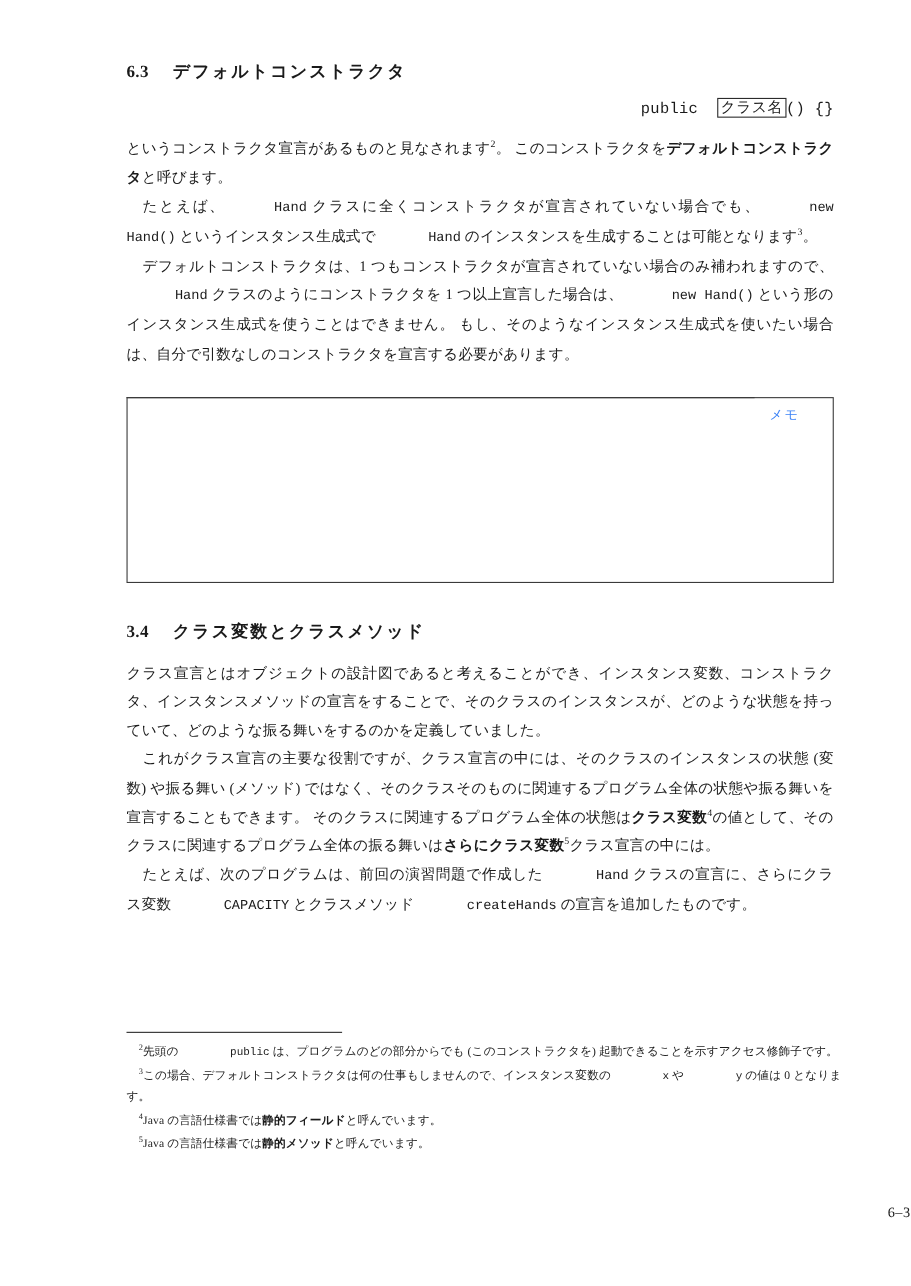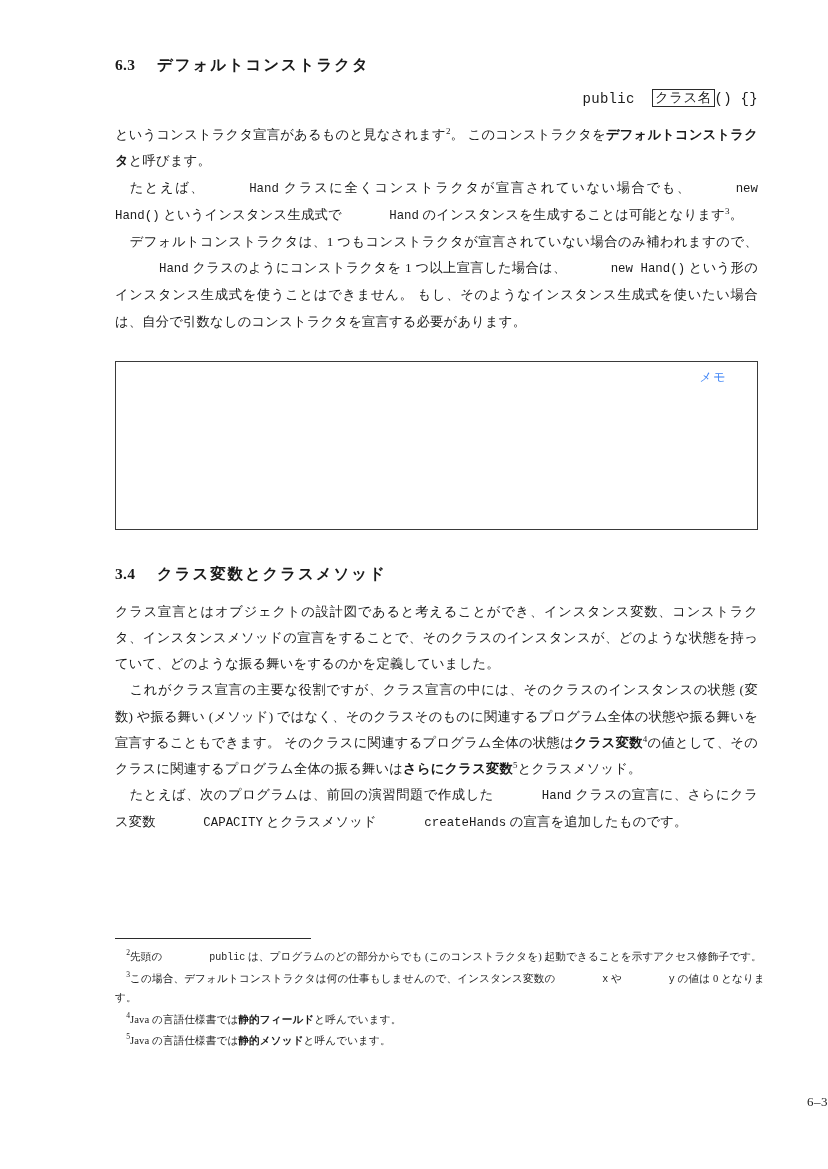--- a/index.html
+++ b/index.html
@@ -185,21 +185,21 @@
       <div class="memo-label">メモ</div>
       <div class="memo-body"></div>
     </div>
 
     <h2 class="heading h64" style="margin-top:34px;">
       <span class="num">3.4</span><span class="htext">クラス変数とクラスメソッド</span>
     </h2>
 
     <p class="body"><span>クラス宣言とはオブジェクトの設計図であると考えることができ、インスタンス変数、コンストラクタ、インスタンスメソッドの宣言をすることで、そのクラスのインスタンスが、どのような状態を持っていて、どのような振る舞いをするのかを定義していました。</span></p>
 
-    <p class="body indent"><span>これがクラス宣言の主要な役割ですが、クラス宣言の中には、そのクラスのインスタンスの状態 (変数) や振る舞い (メソッド) ではなく、そのクラスそのものに関連するプログラム全体の状態や振る舞いを宣言することもできます。 そのクラスに関連するプログラム全体の状態は</span><b>クラス変数</b><sup class="fn">4</sup><span>の値として、そのクラスに関連するプログラム全体の振る舞いは</span><b>さらにクラス変数</b><sup class="fn">5</sup><span>とクラスメソッド。</span></p>
+    <p class="body indent"><span>これがクラス宣言の主要な役割ですが、クラス宣言の中には、そのクラスのインスタンスの状態 (変数) や振る舞い (メソッド) ではなく、そのクラスそのものに関連するプログラム全体の状態や振る舞いを宣言することもできます。 そのクラスに関連するプログラム全体の状態は</span><b>クラス変数</b><sup class="fn">4</sup><span>の値として、そのクラスに関連するプログラム全体の振る舞いは</span><b>さらにクラス変数</b><sup class="fn">5</sup><span>クラス宣言の中には。</span></p>
 
     <p class="body indent"><span>たとえば、次のプログラムは、前回の演習問題で作成した </span><code class="mono">Hand</code><span> クラスの宣言に、さらにクラス変数 </span><code class="mono">CAPACITY</code><span> とクラスメソッド </span><code class="mono">createHands</code><span> の宣言を追加したものです。</span></p>
 
   </div>
 
   <div class="footnotes">
     <div class="fn-rule"></div>
 
     <p class="fnote"><sup>2</sup><span>先頭の </span><code class="mono">public</code><span> は、プログラムのどの部分からでも (このコンストラクタを) 起動できることを示すアクセス修飾子です。</span></p>
 

